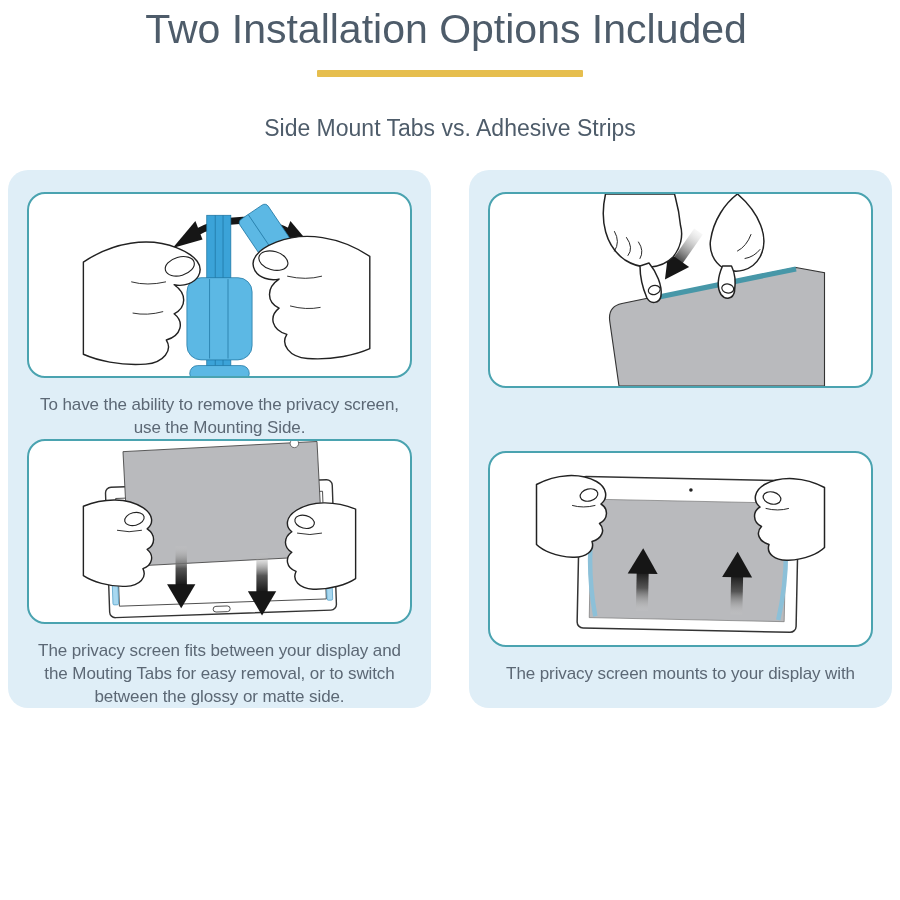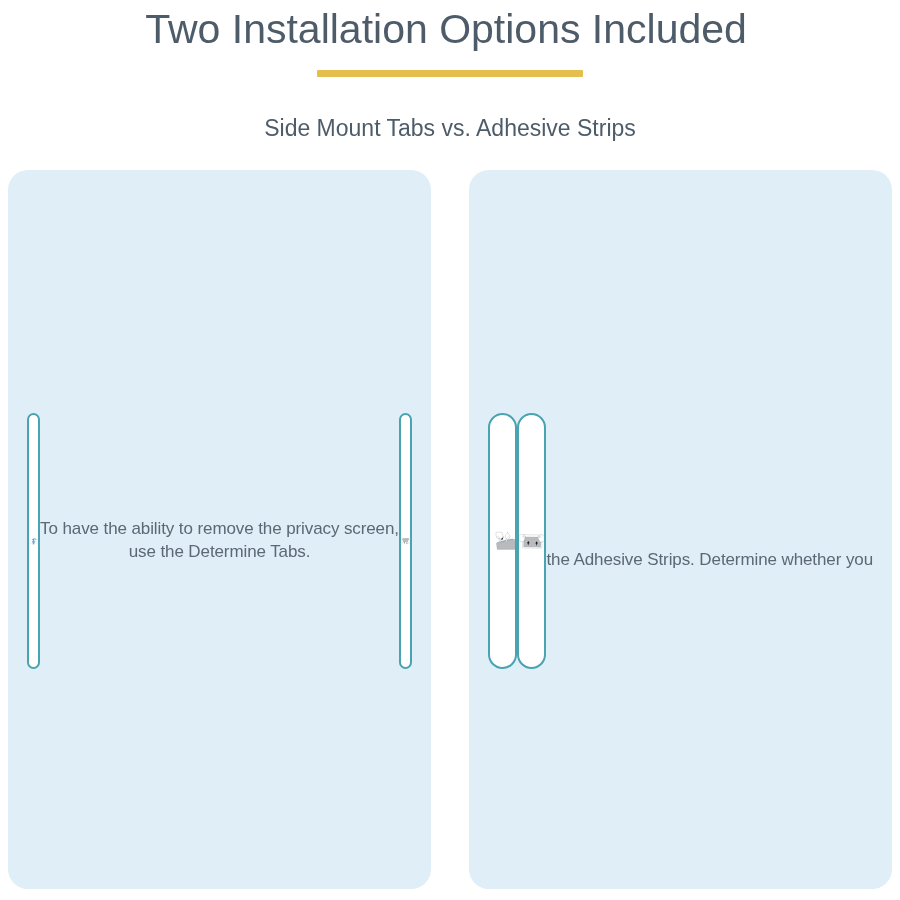--- a/index.html
+++ b/index.html
@@ -21,24 +21,24 @@
   .subtitle{
     margin:38px 0 13px 0; font-size:23px; font-weight:400;
     color:var(--heading,#4e5c6a);
   }
   
   .cards{
     position:absolute; top:170px; left:8px; width:884px; height:719px;
     display:flex; justify-content:space-between;
   }
   .card{
-    width:423px; height:719px; border-radius:20px; box-sizing:border-box;
+    width:423px; height:538px; border-radius:20px; box-sizing:border-box;
     background:var(--card_background,#dfeef7);
     padding:22px 19px 0 19px;
-    display:flex; flex-direction:row; align-items:center;
+    display:flex; flex-direction:column; align-items:center;
   }
   .panel{
     width:100%; height:256px; box-sizing:border-box; overflow:hidden;
     background:#ffffff; border:2px solid var(--panel_border,#4aa3b0); border-radius:18px;
   }
   .panel svg{display:block;width:100%;height:100%;}
   .caption{
     margin:15px 0 0 0; text-align:center;
     font-size:17px; line-height:23px; letter-spacing:-0.1px;
     color:var(--caption_text,#5c6875);
@@ -105,21 +105,21 @@
           <path class="hand" d="M0,96 C42,68 92,60 132,76 C160,87 170,102 162,116 C156,126 142,131 128,128 C146,140 146,160 128,169 C143,181 138,200 117,206 C126,220 114,238 88,240 C52,243 18,234 0,226 Z"></path>
           <ellipse class="nail" transform="rotate(-16 136 102)" cx="136" cy="102" rx="21" ry="13"></ellipse>
           <path class="crease" d="M116,124 q-26,6 -48,0"></path>
           <path class="crease" d="M112,166 q-22,6 -42,2"></path>
         </g>
       </svg>
     </div>
 
     <p class="caption two">
       <span class="cap-line">To have the ability to remove the privacy screen,</span><br>
-      <span class="cap-line">use the Determine Tabs.</span>
+      <span class="cap-line">use the Mounting Side.</span>
     </p>
 
     <div class="panel">
       <svg viewBox="0 0 384 256">
         <defs>
           <linearGradient id="p3d" x1="0" y1="0" x2="0" y2="1">
             <stop offset="0" stop-color="#cccccc" stop-opacity="0.1"></stop>
             <stop offset="0.55" stop-color="#555555"></stop>
             <stop offset="1" stop-color="#111111"></stop>
           </linearGradient>
@@ -156,20 +156,25 @@
           <path class="crease" d="M82,112 q-18,4 -34,0"></path>
         </g>
         <g transform="translate(384,18) scale(-1,1)">
           <path class="hand" d="M0,78 C30,66 62,66 84,80 C98,89 100,102 90,110 C102,118 102,132 90,139 C100,147 98,161 84,166 C90,178 80,190 60,191 C36,192 12,184 0,176 Z"></path>
           <ellipse class="nail" transform="rotate(-14 72 96)" cx="72" cy="96" rx="14" ry="9"></ellipse>
           <path class="crease" d="M82,112 q-18,4 -34,0"></path>
         </g>
       </svg>
     </div>
 
+    <p class="caption">
+      <span class="cap-line">The privacy screen fits between your display and</span><br>
+      <span class="cap-line">the Mouting Tabs for easy removal, or to switch</span><br>
+      <span class="cap-line">between the glossy or matte side.</span>
+    </p>
   </section>
 
   <section class="card">
 
     <div class="panel">
       <svg viewBox="0 0 384 256">
         <defs>
           <linearGradient id="p2g" x1="0" y1="0" x2="0" y2="1">
             <stop offset="0" stop-color="#cccccc" stop-opacity="0.15"></stop>
             <stop offset="1" stop-color="#333333"></stop>
@@ -240,18 +245,18 @@
         </g>
         <g transform="translate(384,12) scale(-1,1)">
           <path class="hand" d="M0,34 C26,20 58,18 80,30 C94,38 96,52 86,60 C96,66 96,80 84,86 C92,94 88,106 74,110 C78,122 66,132 48,131 C26,130 8,122 0,114 Z"></path>
           <ellipse class="nail" transform="rotate(-14 70 48)" cx="70" cy="48" rx="12" ry="8"></ellipse>
           <path class="crease" d="M78,62 q-16,4 -30,0"></path>
         </g>
       </svg>
     </div>
 
     <p class="caption">
+      <span class="cap-line">The privacy screen mounts to your display with</span><br>
       <br>
-      <span class="cap-line">the Adhesive Strips. Determine whether you</span><br>
     </p>
   </section>
 
 </div>
 
 </body></html>

